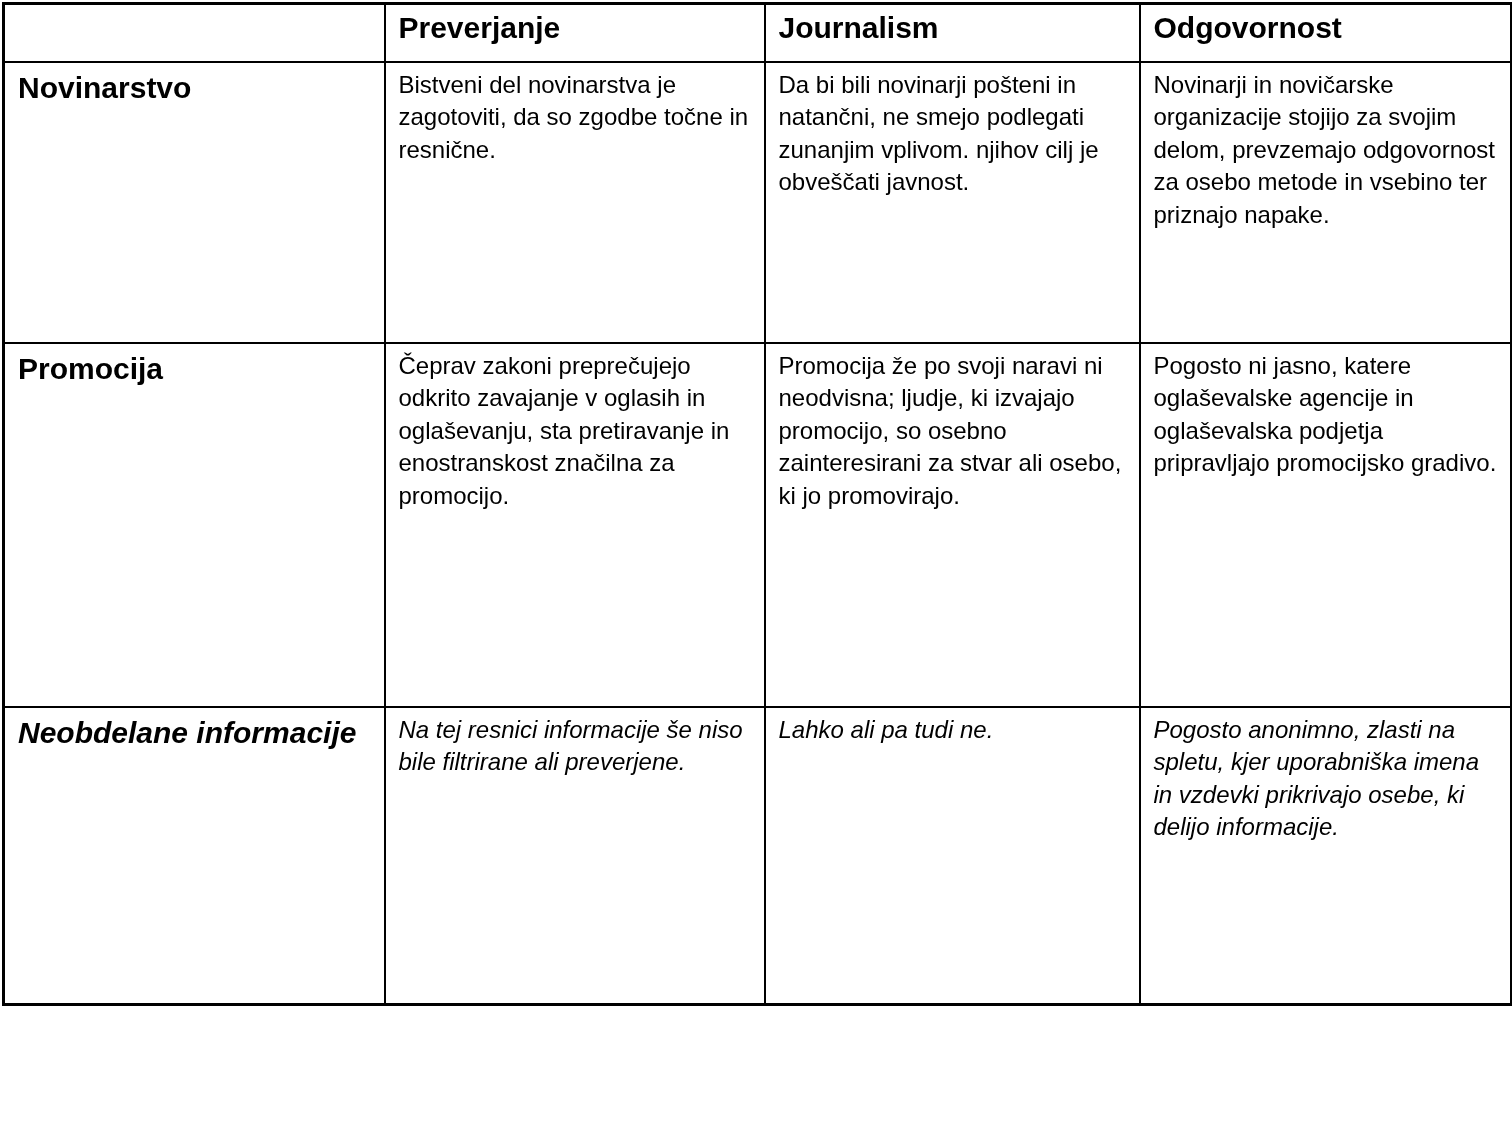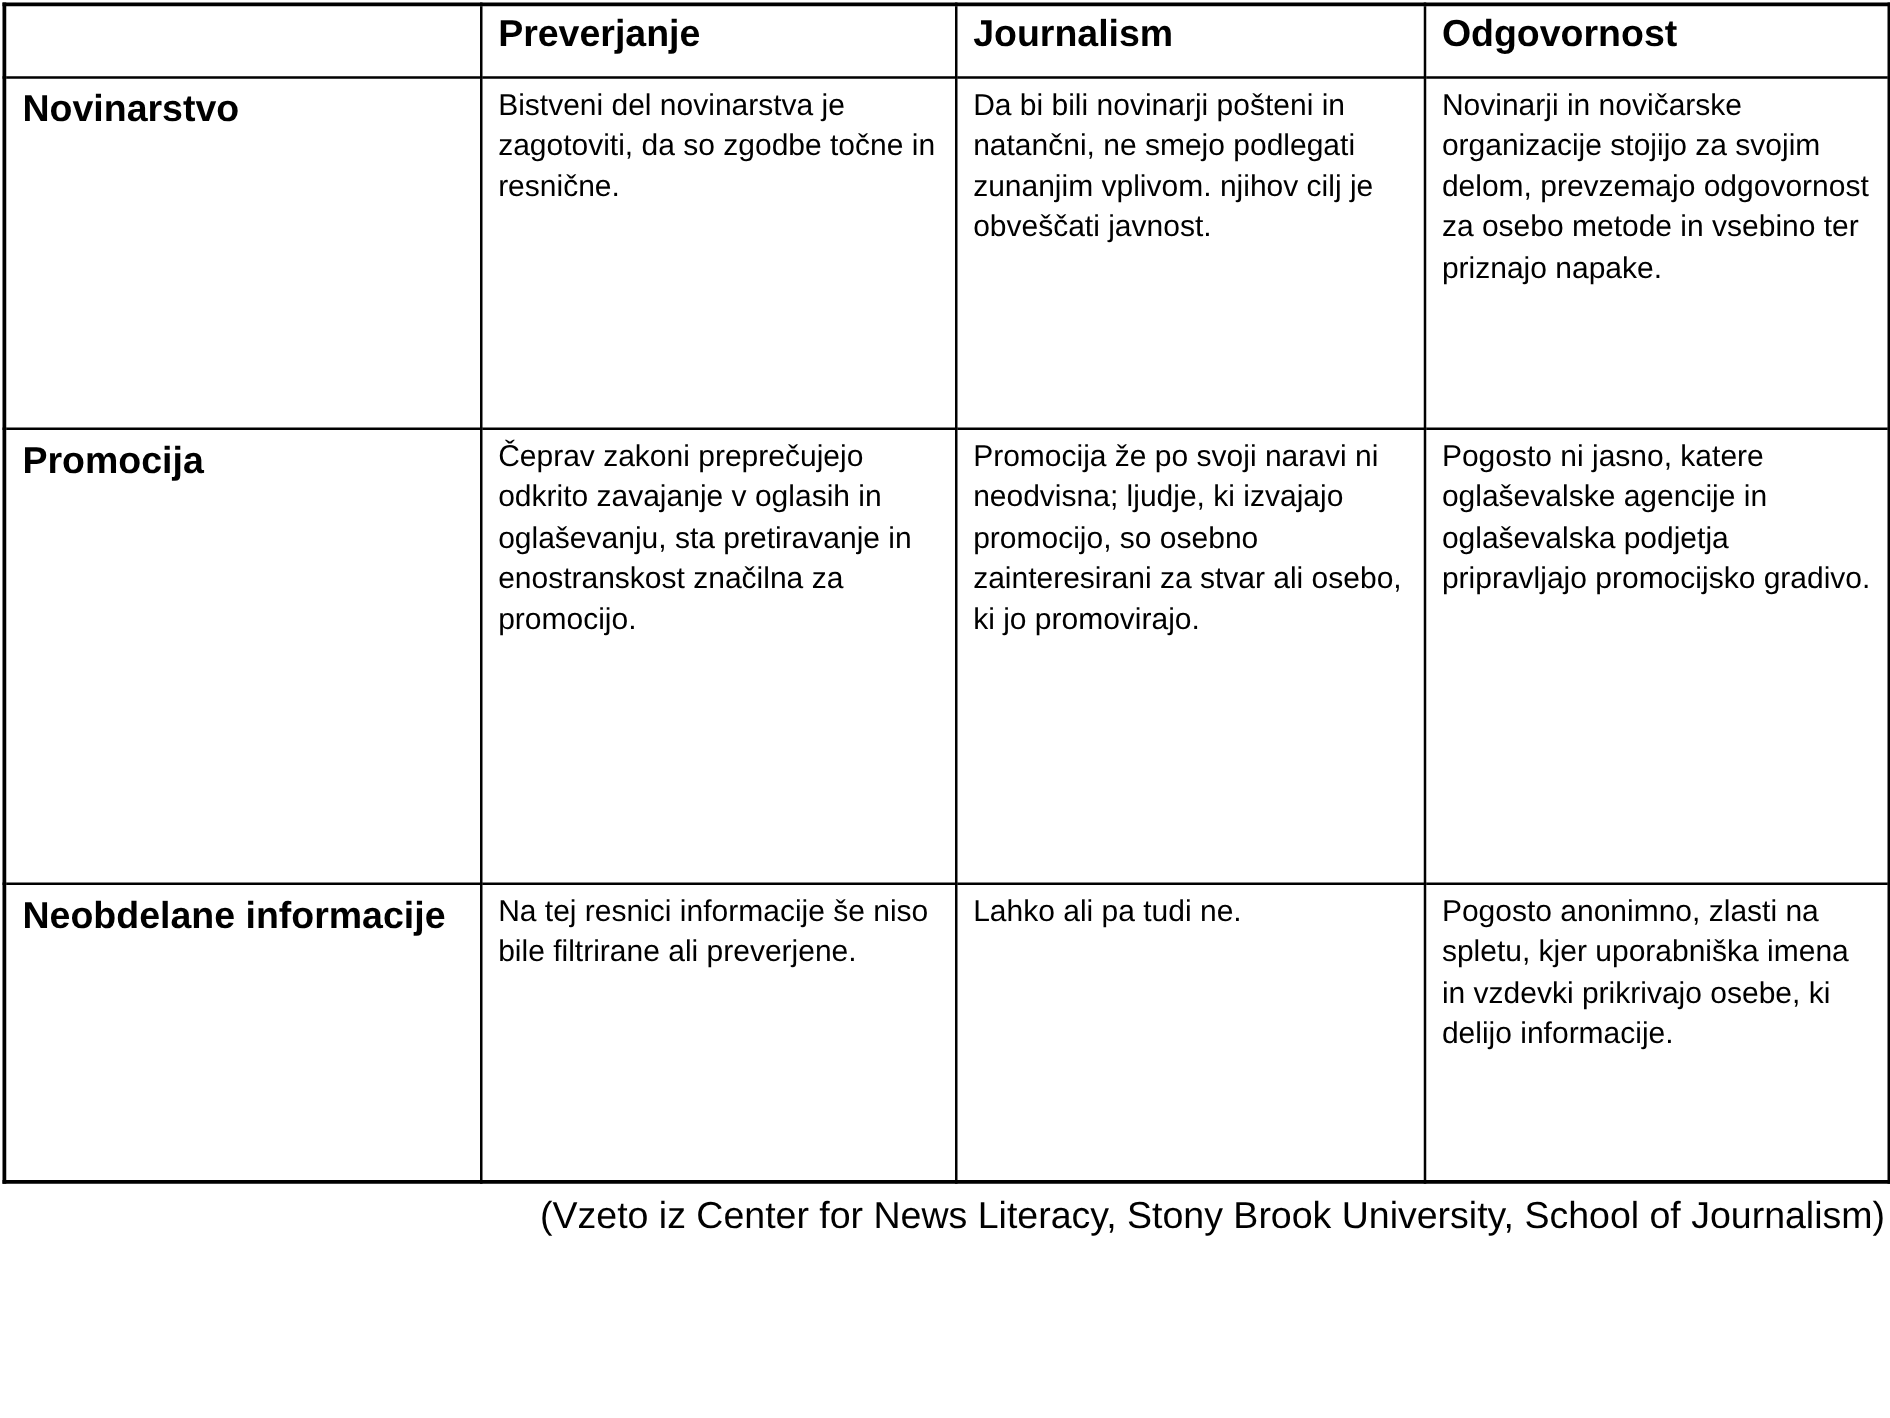--- a/index.html
+++ b/index.html
@@ -51,21 +51,21 @@
   }
   td.body-cell {
     font-size: 24px;
     font-weight: normal;
     line-height: 1.36;
     padding-top: 10px;
   }
   tr.row-novinarstvo { height: 281px; }
   tr.row-zabava      { height: 209px; }
   tr.row-promocija   { height: 364px; }
-  tr.row-neobdelane  { height: 239px; }
+  tr.row-neobdelane  { height: 298px; font-style: italic; }
   .source-line {
     width: 1510px;
     margin-top: 7px;
     text-align: right;
     font-size: 30px;
     line-height: 1.25;
     padding-right: 2px;
     box-sizing: border-box;
     white-space: nowrap;
   }
@@ -105,15 +105,14 @@
       </tr>
       <tr class="row-neobdelane">
         <td class="row-label">Neobdelane informacije</td>
         <td class="body-cell">Na tej resnici informacije še niso bile filtrirane ali preverjene.</td>
         <td class="body-cell">Lahko ali pa tudi ne.</td>
         <td class="body-cell">Pogosto anonimno, zlasti na spletu, kjer uporabniška imena in vzdevki prikrivajo osebe, ki delijo informacije.</td>
       </tr>
     </tbody>
   </table>
 
-  <div class="source-line">(Vzeto iz Center for News Literacy, Stony Brook University, School of Journalism)</div>
 
 </div>
 
 </body></html>

